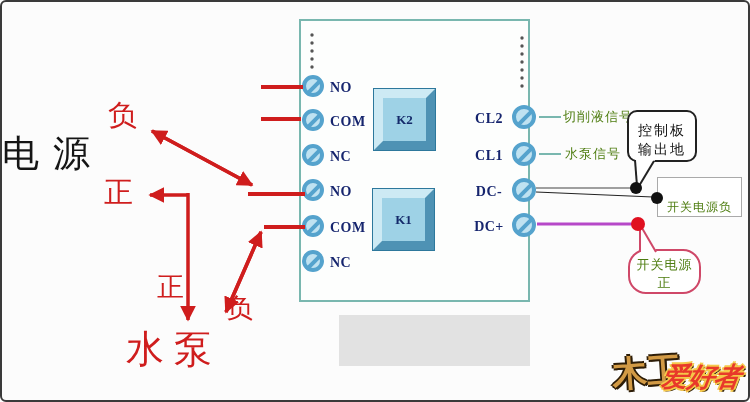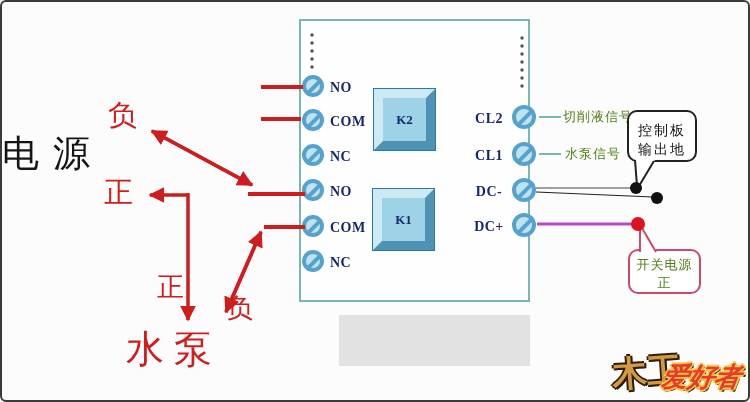--- a/index.html
+++ b/index.html
@@ -48,21 +48,21 @@
   .signal{font-size:13px;letter-spacing:1px;}
   
   .bubble{
     position:absolute;background:#fff;box-sizing:border-box;
     display:flex;align-items:flex-end;justify-content:center;text-align:center;
   }
   #bubbleA{left:625px;top:108px;width:70px;height:52px;border:2px solid #222;border-radius:10px;
     font-size:14px;color:#111;line-height:1.35;letter-spacing:2px;}
   #boxB{left:655px;top:175px;width:85px;height:40px;border:1px solid #aaa;
     font-size:12px;letter-spacing:1px;}
-  #bubbleC{left:626px;top:247px;width:73px;height:45px;border:2px solid #cf4868;border-radius:10px;
+  #bubbleC{left:626px;top:247px;width:73px;height:45px;border:2px solid #cf4868;border-radius:18px;
     font-size:13px;letter-spacing:1px;}
   
   #grayblock{left:337px;top:313px;width:191px;height:51px;background:#e2e2e2;}
   
   #wm{left:608px;top:350px;width:140px;height:48px;font-family:"Liberation Sans",sans-serif;}
   #wm .w1{
     position:absolute;left:2px;top:2px;font-size:35px;font-weight:bold;color:#d29a45;
     text-shadow:-2px 0 #2d1d08,2px 0 #2d1d08,0 -2px #2d1d08,0 2px #2d1d08,2px 2px #2d1d08;
     transform:rotate(-4deg);
   }
@@ -124,20 +124,23 @@
   <div class="abs pink signal" style="left:561px;top:108px;">切削液信号</div>
   <div class="abs pink signal" style="left:563px;top:145px;">水泵信号</div>
 
   <div class="bubble" id="bubbleA">
     <div>
       <div>控制板</div>
       <div>输出地</div>
     </div>
   </div>
 
+  <div class="bubble pink" id="boxB">
+    <span>开关电源负</span>
+  </div>
 
   <div class="bubble pink" id="bubbleC">
     <span>开关电源正</span>
   </div>
 
   <div class="abs" id="wm">
     <span class="w1">木工</span>
     <span class="w2">爱好者</span>
   </div>
 

